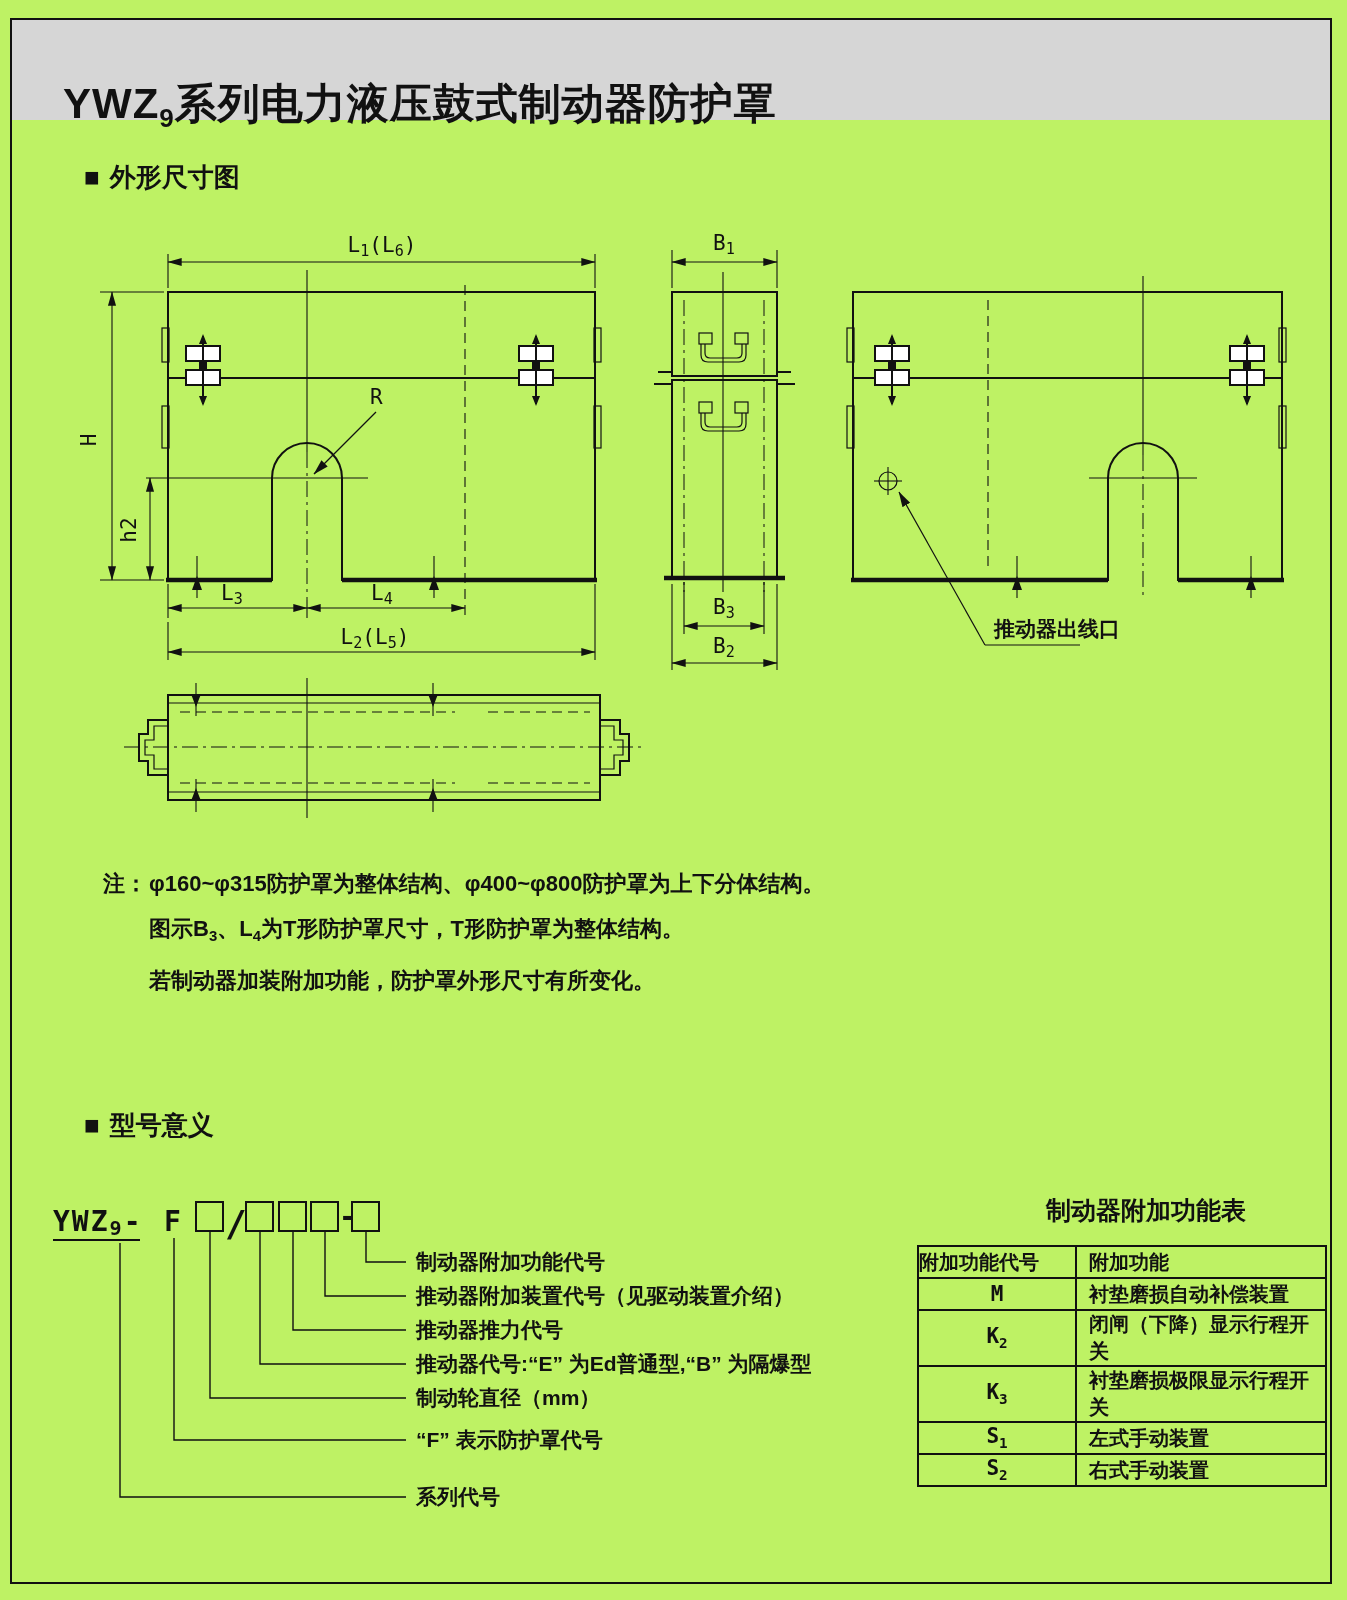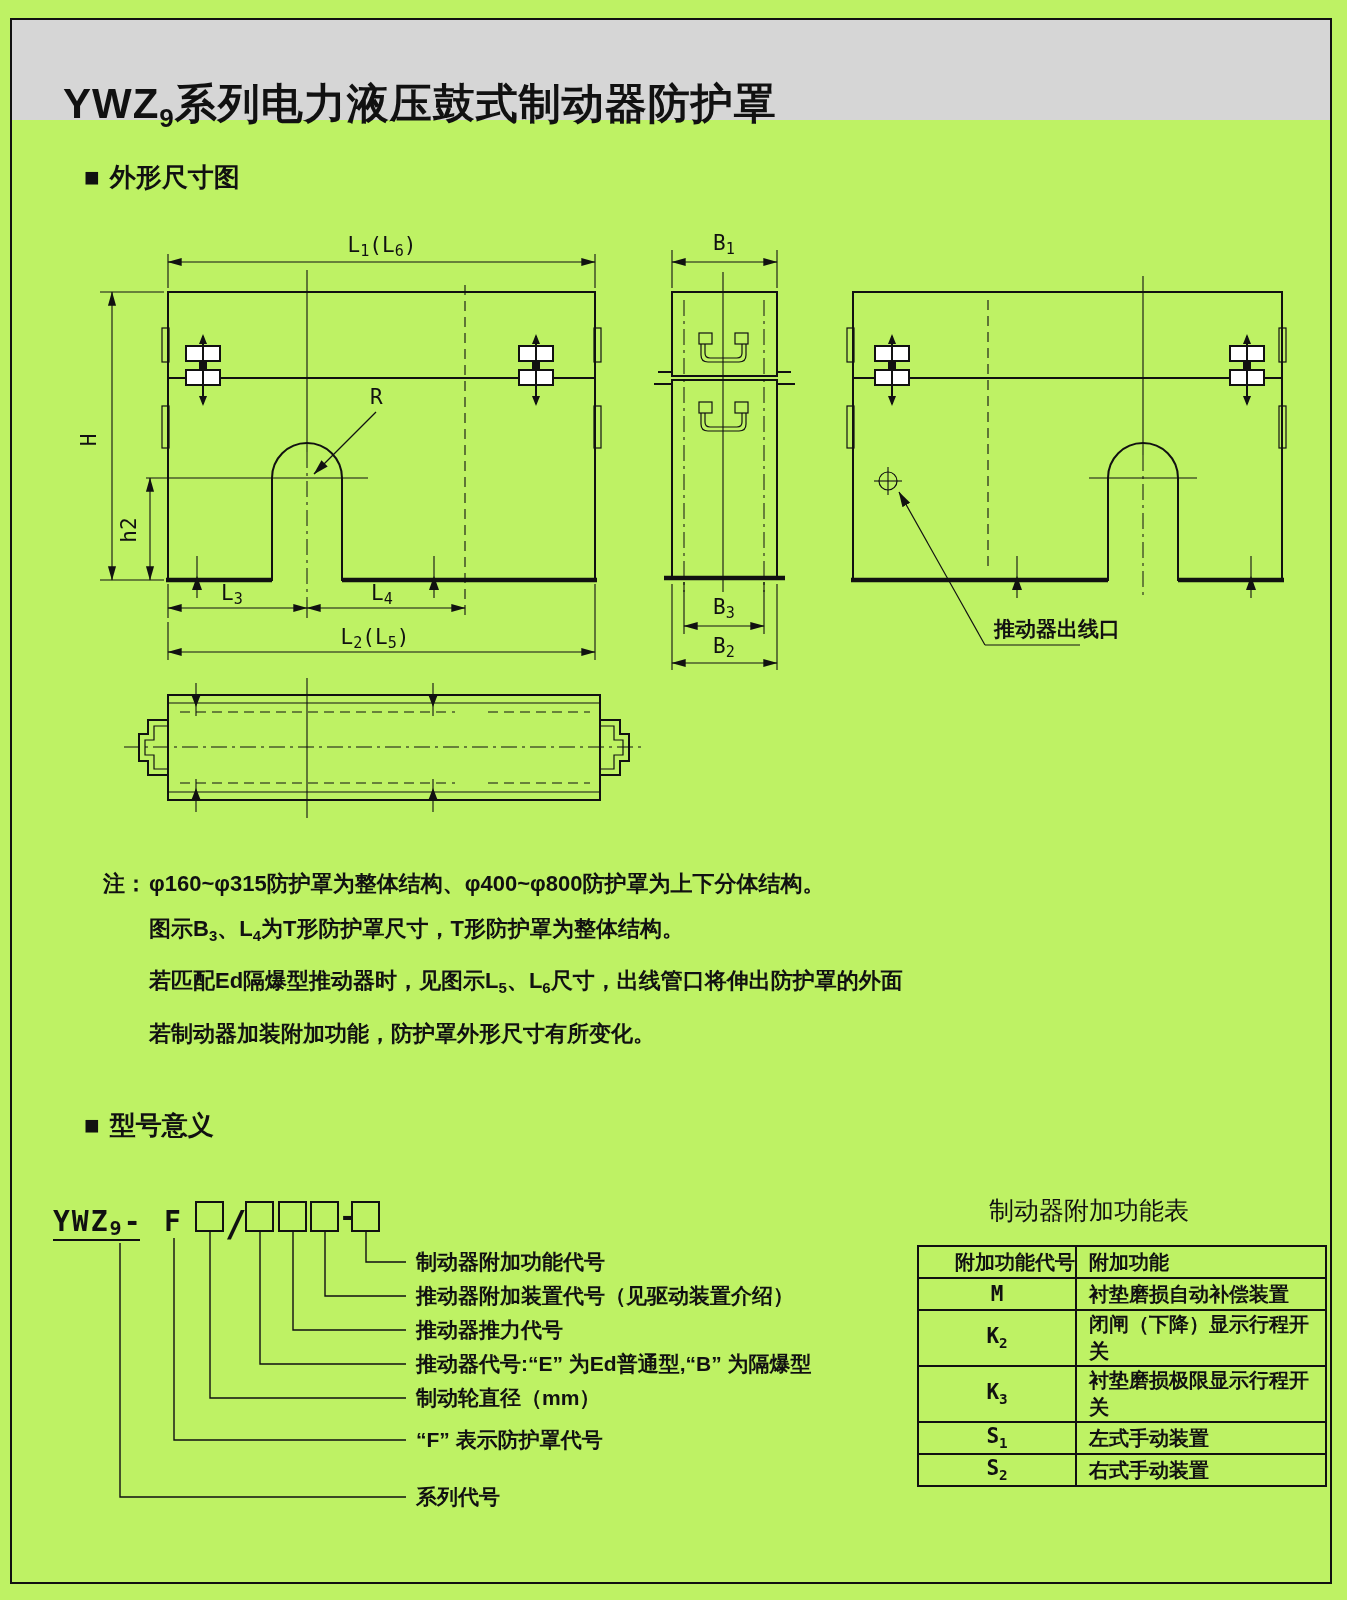--- a/index.html
+++ b/index.html
@@ -10,26 +10,26 @@
   .title{position:absolute;left:63px;top:48px;font-size:42px;font-weight:bold;letter-spacing:1px;white-space:nowrap;}
   .title sub, .sec sub{font-size:62%;}
   sub{font-size:68%;}
   .sec{position:absolute;font-size:26px;font-weight:bold;white-space:nowrap;}
   .sec .sq{margin-right:10px;font-size:26px;}
   #sec1{left:84px;top:160px;}
   #sec2{left:84px;top:1108px;}
   .notes{position:absolute;left:103px;top:861px;font-size:22px;font-weight:600;line-height:45px;width:850px;}
   .notes .np{position:absolute;left:0;top:0;}
   .notes .nb{margin-left:46px;}
-  .ftitle{position:absolute;left:893px;top:1194px;width:392px;text-align:center;
-          font-size:25px;font-weight:normal;}
+  .ftitle{position:absolute;left:950px;top:1194px;width:392px;text-align:center;
+          font-size:25px;font-weight:bold;}
   .ftwrap{position:absolute;left:917px;top:1245px;}
   table.functable{border-collapse:collapse;table-layout:fixed;width:392px;font-size:20px;}
   table.functable td,table.functable th{border:2px solid #111;height:30px;padding:0;}
-  table.functable .c1{width:156px;text-align:right;font-weight:600;}
+  table.functable .c1{width:156px;text-align:left;font-weight:600;}
   table.functable .c2{width:236px;text-align:left;padding-left:12px;font-weight:600;}
   table.functable td.code{font-family:"DejaVu Sans Mono",monospace;font-weight:bold;font-size:21px;text-align:center;}
   svg.draw{position:absolute;left:0;top:0;pointer-events:none;}
   .o2{fill:none;stroke:#111;stroke-width:2;}
   .o1{fill:none;stroke:#111;stroke-width:1.2;}
   .thin{fill:none;stroke:#111;stroke-width:1.1;}
   .o4{fill:none;stroke:#111;stroke-width:4.5;}
   .wr{fill:#fff;stroke:#111;stroke-width:2;}
   .cl{fill:none;stroke:#111;stroke-width:1;stroke-dasharray:16 5 3 5;}
   .dash{fill:none;stroke:#111;stroke-width:1.1;stroke-dasharray:10 6;}
@@ -270,21 +270,20 @@
       <text class="cjk" x="416" y="1447">“F” 表示防护罩代号</text>
       <text class="cjk" x="416" y="1504">系列代号</text>
     </g>
   </svg>
 
   <div class="notes">
     <span class="np">注：</span>
     <div class="nb">
       <div>φ160~φ315防护罩为整体结构、φ400~φ800防护罩为上下分体结构。</div>
       <div>图示B<sub>3</sub>、L<sub>4</sub>为T形防护罩尺寸，T形防护罩为整体结构。</div>
-      <div>若匹配Ed隔爆型推动器时，见图示L<sub>5</sub>、L<sub>6</sub>尺寸，出线管口将伸出防护罩的外面</div>
       <div>若制动器加装附加功能，防护罩外形尺寸有所变化。</div>
     </div>
   </div>
 
   <div class="sec" id="sec2">
     <span class="sq">■</span><span>型号意义</span>
   </div>
 
   <div class="ftitle">制动器附加功能表</div>
   <div class="ftwrap">

